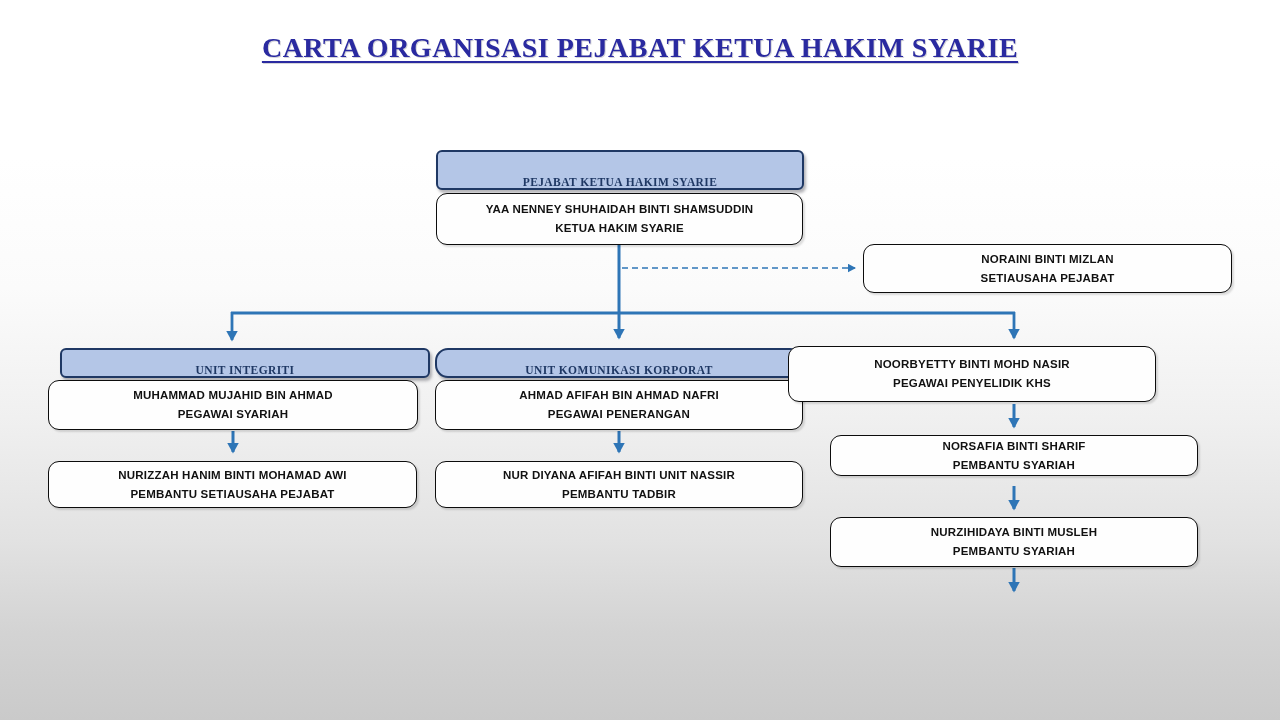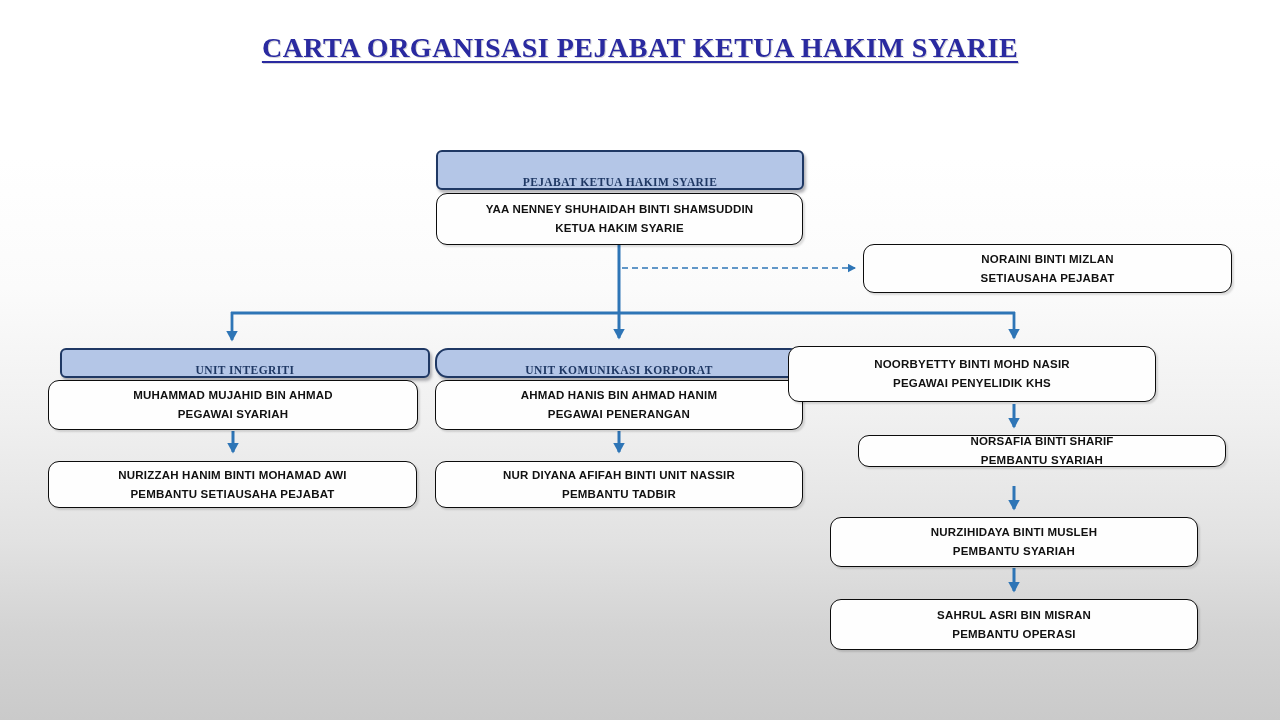--- a/index.html
+++ b/index.html
@@ -113,38 +113,34 @@
   </div>
   <div class="person-box" style="left:48px;top:461px;width:369px;height:47px;">
     <div>NURIZZAH HANIM BINTI MOHAMAD AWI</div>
     <div>PEMBANTU SETIAUSAHA PEJABAT</div>
   </div>
 
   <div class="unit-header" style="left:435px;top:348px;width:368px;height:30px;border-radius:13px;">
     <span>UNIT KOMUNIKASI KORPORAT</span>
   </div>
   <div class="person-box" style="left:435px;top:380px;width:368px;height:50px;">
-    <div>AHMAD HANIS BIN AHMAD HANIM</div>
+    <div>AHMAD AFIFAH BIN AHMAD NAFRI</div>
     <div>PEGAWAI PENERANGAN</div>
   </div>
   <div class="person-box" style="left:435px;top:461px;width:368px;height:47px;">
     <div>NUR DIYANA AFIFAH BINTI UNIT NASSIR</div>
     <div>PEMBANTU TADBIR</div>
   </div>
 
   <div class="person-box" style="left:788px;top:346px;width:368px;height:56px;">
     <div>NOORBYETTY BINTI MOHD NASIR</div>
     <div>PEGAWAI PENYELIDIK KHS</div>
   </div>
-  <div class="person-box" style="left:830px;top:435px;width:368px;height:32px;margin-left:28px;">
+  <div class="person-box" style="left:830px;top:435px;width:368px;height:41px;">
     <div>NORSAFIA BINTI SHARIF</div>
     <div>PEMBANTU SYARIAH</div>
   </div>
   <div class="person-box" style="left:830px;top:517px;width:368px;height:50px;">
     <div>NURZIHIDAYA BINTI MUSLEH</div>
     <div>PEMBANTU SYARIAH</div>
   </div>
-  <div class="person-box" style="left:830px;top:599px;width:368px;height:51px;">
-    <div>SAHRUL ASRI BIN MISRAN</div>
-    <div>PEMBANTU OPERASI</div>
-  </div>
 
 </div>
 
 </body></html>

